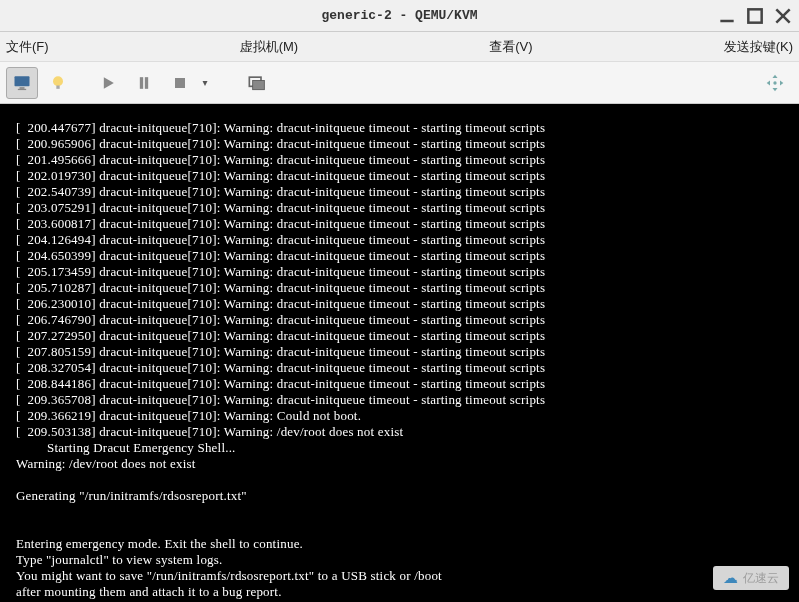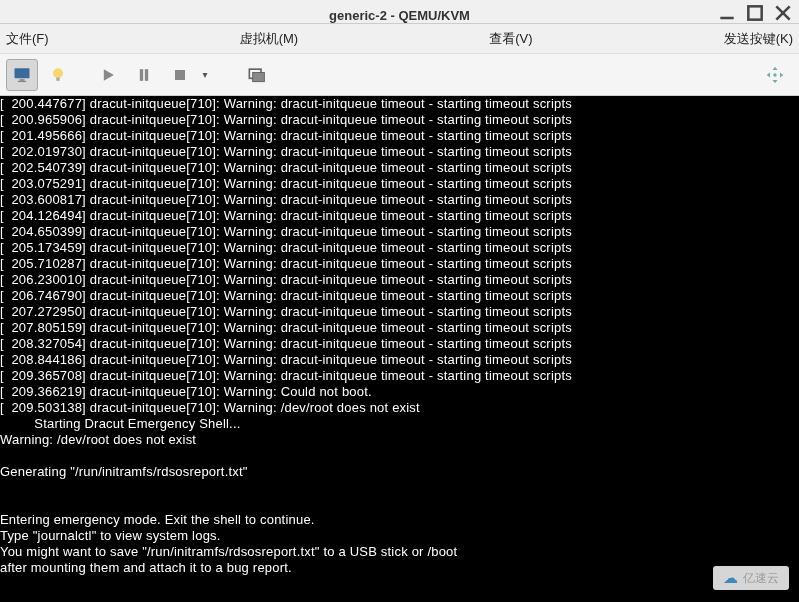--- a/index.html
+++ b/index.html
@@ -10,26 +10,27 @@
     body {
       width: 799px;
       height: 602px;
       background: #000;
       font-family: sans-serif;
       overflow: hidden;
       position: relative;
     }
     .titlebar {
       background: #f0f0f0;
-      height: 24px;
-      display: flex;
-      align-items: flex-end;
+      height: 32px;
+      display: flex;
+      align-items: center;
       justify-content: center;
       position: relative;
       border-bottom: 1px solid #ccc;
+      font-family: Liberation Mono, monospace;
     }
     .titlebar-title {
       font-size: 13px;
       font-weight: bold;
       color: #333;
     }
     .window-controls {
       position: absolute;
       right: 6px;
       display: flex;
@@ -96,24 +97,24 @@
     }
     .dropdown-caret {
       width: 10px;
       text-align: center;
       color: #555;
       font-size: 10px;
     }
     .console {
       background: #000;
       color: #fff;
-      font-family: Liberation Sans, sans-serif;
+      font-family: Liberation Serif, serif;
       font-size: 13px;
       line-height: 16px;
-      padding: 0;
+      padding: 16px;
       white-space: pre;
       overflow: hidden;
       height: calc(100% - 104px);
       letter-spacing: 0.2px;
     }
     .console-line {
       font-family: inherit;
     }
     .watermark {
       position: absolute;

